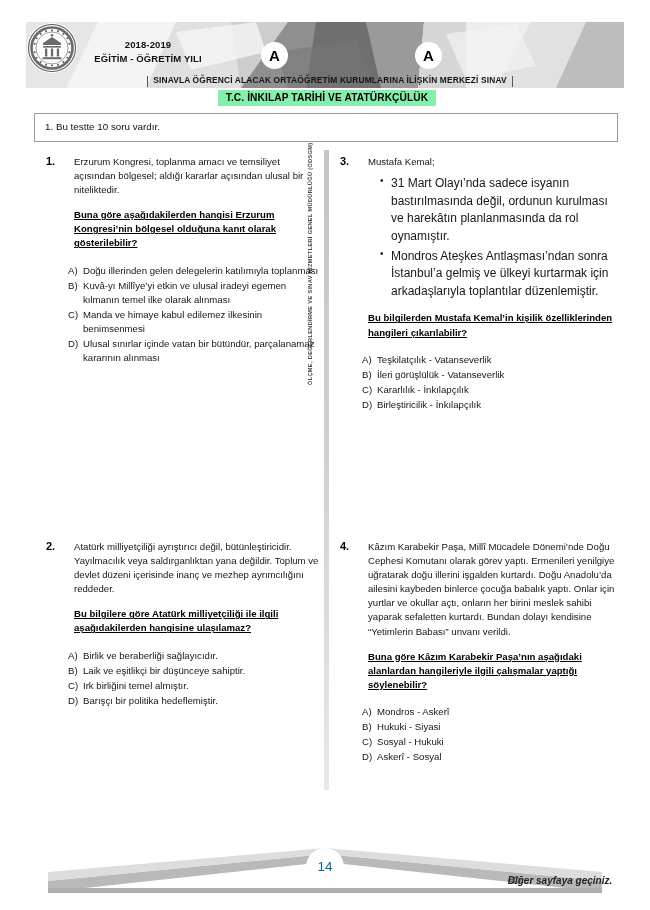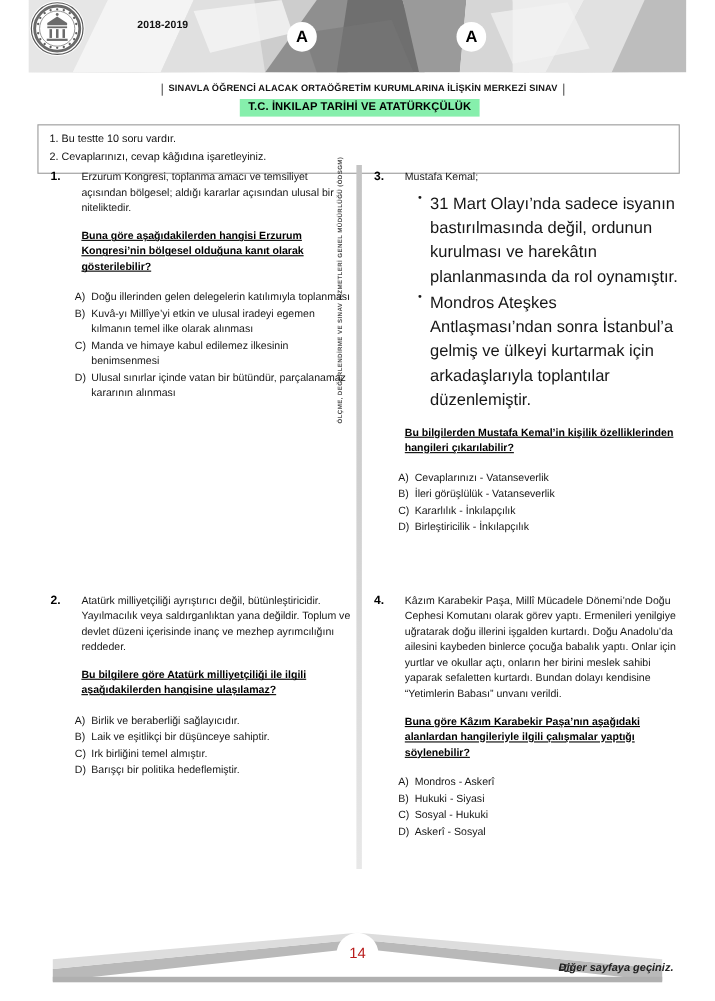--- a/index.html
+++ b/index.html
@@ -11,21 +11,21 @@
     font-family: "Liberation Sans", sans-serif;
     color: #1a1a1a;
     overflow: hidden;
     position: relative;
   }
 
   
   .banner {
     position: absolute;
     left: 26px;
-    top: 0;
+    top: 22px;
     width: 598px;
     height: 66px;
     overflow: hidden;
     background: linear-gradient(100deg, #efefef 0%, #dcdcdc 18%, #f6f6f6 32%,
                 #c9c9c9 44%, #e9e9e9 56%, #fafafa 70%, #d4d4d4 84%, #f2f2f2 100%);
   }
   .banner svg { position: absolute; left: 0; top: 0; }
 
   .banner-year {
     position: absolute;
@@ -177,21 +177,21 @@
     font-weight: bold;
     color: #000;
     text-decoration: underline;
   }
   .q-stem u { text-decoration: underline; }
 
   .bullets { margin-top: 6px; padding-left: 12px; }
   .bullets li {
     list-style: none;
     position: relative;
-    font-size: 15px;
+    font-size: 12px;
     line-height: 1.47;
     margin-bottom: 2px;
     padding-left: 11px;
     color: #161616;
   }
   .bullets li::before {
     content: "\2022";
     position: absolute;
     left: 0;
     top: -1px;
@@ -230,21 +230,21 @@
     position: absolute;
     left: 306px;
     top: 0px;
     width: 38px;
     height: 38px;
     border-radius: 50%;
     background: #ffffff;
     text-align: center;
     line-height: 38px;
     font-size: 13.5px;
-    color: #b91c1c;
+    color: #0369a1;
     z-index: 3;
   }
 
   .next-page {
     position: absolute;
     right: 32px;
     top: 27px;
     font-size: 10px;
     font-style: italic;
     font-weight: bold;
@@ -274,20 +274,21 @@
     <polygon points="440,0 505,0 470,66 440,66" fill="#ededed"></polygon>
     <polygon points="505,0 560,0 545,66 470,66" fill="#e1e1e1"></polygon>
     <polygon points="560,0 598,0 598,66 530,66" fill="#bdbdbd"></polygon>
     <polygon points="150,10 230,0 240,30 165,48" fill="#f7f7f7" opacity="0.75"></polygon>
     <polygon points="420,12 490,2 510,44 440,58" fill="#f2f2f2" opacity="0.7"></polygon>
     <polygon points="250,30 330,18 350,66 262,66" fill="#777777" opacity="0.55"></polygon>
   </svg>
 
   <div class="banner-year">
     <div>2018-2019</div>
+    <div>EĞİTİM - ÖĞRETİM YILI</div>
   </div>
 
   <div class="booklet-code booklet-left">A</div>
   <div class="booklet-code booklet-right">A</div>
 
   <svg class="emblem" viewBox="0 0 52 52">
     <circle cx="26" cy="26" r="25" fill="#ffffff"></circle>
     <circle cx="26" cy="26" r="23.5" fill="none" stroke="#5a5a5a" stroke-width="1.1"></circle>
     <circle cx="26" cy="26" r="20.5" fill="none" stroke="#6a6a6a" stroke-width="2.6"></circle>
     <circle cx="26" cy="26" r="16" fill="#ffffff" stroke="#777" stroke-width="0.7"></circle>
@@ -321,21 +322,20 @@
   </svg>
 </div>
 
 <div class="exam-name">SINAVLA ÖĞRENCİ ALACAK ORTAÖĞRETİM KURUMLARINA İLİŞKİN MERKEZİ SINAV</div>
 
 <div class="subject-bar">T.C. İNKILAP TARİHİ VE ATATÜRKÇÜLÜK</div>
 
 <div class="instructions">
   <ul>
     <li>1. Bu testte 10 soru vardır.</li>
-    <li>2. Cevaplarınızı, cevap kâğıdına işaretleyiniz.</li>
   </ul>
 </div>
 
 <div class="divider"></div>
 
 <div class="side-label">ÖLÇME, DEĞERLENDİRME VE SINAV HİZMETLERİ GENEL MÜDÜRLÜĞÜ (ÖDSGM)</div>
 
 <div class="question q-col-left" style="top:155px;">
   <div class="q-head">
     <span class="q-num">1.</span>
@@ -396,21 +396,21 @@
     <div class="q-body">Mustafa Kemal;</div>
     <ul class="bullets">
       <li>31 Mart Olayı’nda sadece isyanın bastırılmasında değil, ordunun kurulması ve harekâtın planlanmasında da rol oynamıştır.</li>
       <li>Mondros Ateşkes Antlaşması’ndan sonra İstanbul’a gelmiş ve ülkeyi kurtarmak için arkadaşlarıyla toplantılar düzenlemiştir.</li>
     </ul>
     <div class="q-stem">Bu bilgilerden Mustafa Kemal’in kişilik özelliklerinden hangileri çıkarılabilir?</div>
   </div>
   <div class="options">
     <div class="option">
       <span class="option-letter">A)</span>
-      <span>Cevaplarınızı - Vatanseverlik</span>
+      <span>Teşkilatçılık - Vatanseverlik</span>
     </div>
     <div class="option">
       <span class="option-letter">B)</span>
       <span>İleri görüşlülük - Vatanseverlik</span>
     </div>
     <div class="option">
       <span class="option-letter">C)</span>
       <span>Kararlılık - İnkılapçılık</span>
     </div>
     <div class="option">

